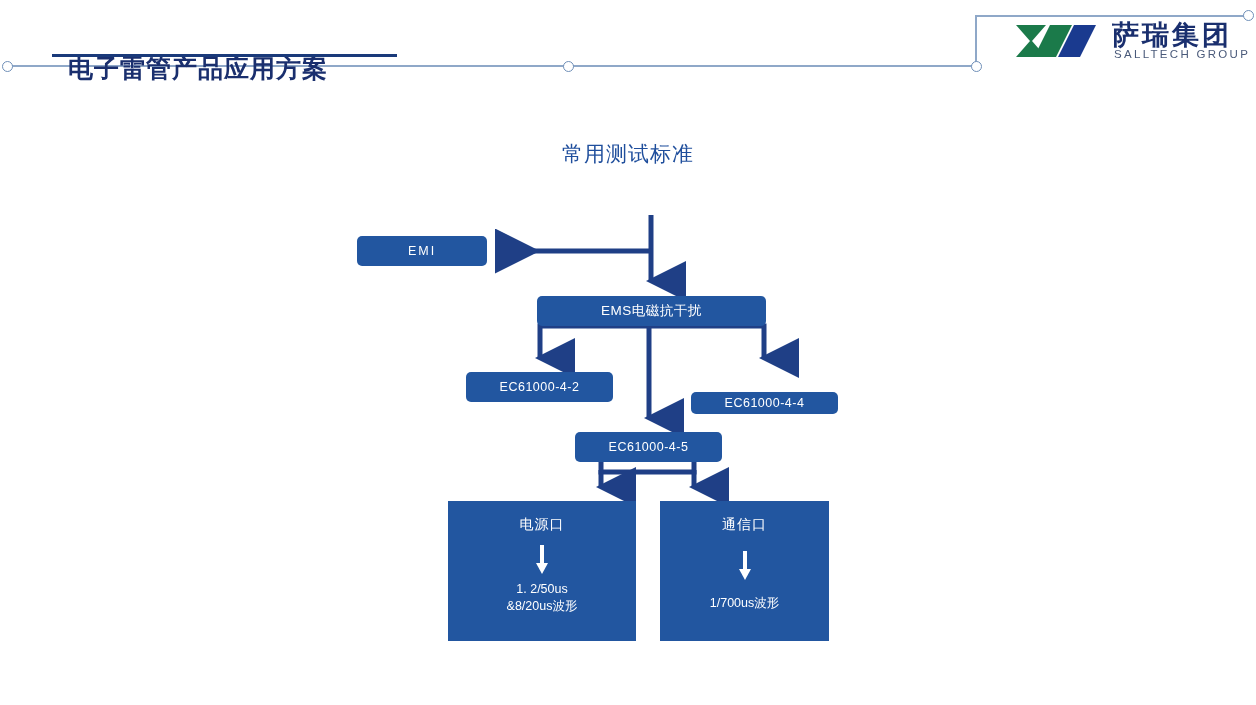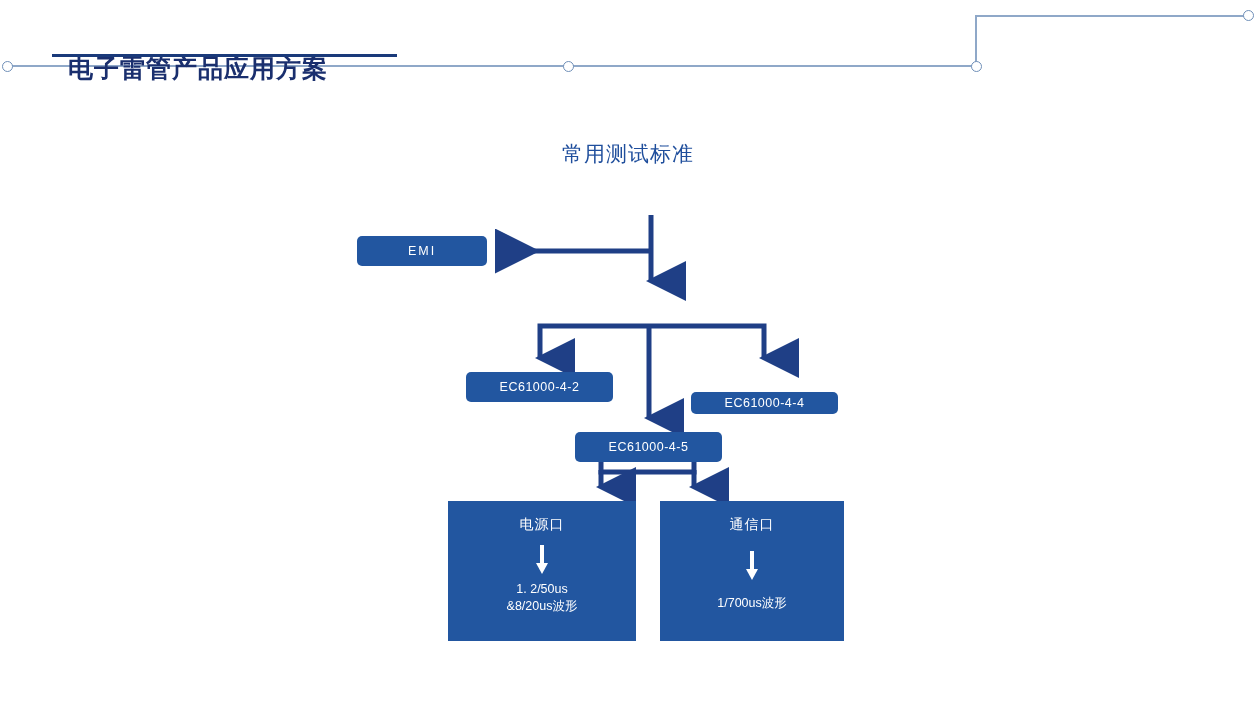--- a/index.html
+++ b/index.html
@@ -155,21 +155,21 @@
   .box-4-5      { left: 575px; top: 432px; width: 147px; height: 30px; }
 
   .bigbox {
     position: absolute;
     background: #2256a0;
     color: #ffffff;
     border-radius: 0;
     box-sizing: border-box;
   }
   .bigbox-power { left: 448px; top: 501px; width: 188px; height: 140px; }
-  .bigbox-comm  { left: 660px; top: 501px; width: 184px; height: 140px; }
+  .bigbox-comm  { left: 660px; top: 501px; width: 169px; height: 140px; }
 
   .bigbox .bb-title {
     position: absolute;
     left: 0;
     width: 100%;
     text-align: center;
     font-size: 14px;
     letter-spacing: 1px;
   }
   .bigbox-power .bb-title { top: 15px; }
@@ -212,20 +212,29 @@
   <div class="hline-high"></div>
 
   <div class="node-circle nc-left"></div>
   <div class="node-circle nc-mid"></div>
   <div class="node-circle nc-right"></div>
   <div class="node-circle nc-far"></div>
 
   <div class="header-title">电子雷管产品应用方案</div>
   <div class="title-underline"></div>
 
+  <div class="logo">
+    <svg class="logo-mark" viewBox="0 0 84 40">
+      <polygon points="0,4 30,4 16,20 30,36 0,36 14,20" fill="#1b7a4a"></polygon>
+      <polygon points="34,4 56,4 40,36 18,36" fill="#1b7a4a"></polygon>
+      <polygon points="58,4 80,4 64,36 42,36" fill="#1a3a8f"></polygon>
+    </svg>
+    <div class="logo-cn">萨瑞集团</div>
+    <div class="logo-en">SALLTECH GROUP</div>
+  </div>
 </div>
 
 <div class="slide-title">常用测试标准</div>
 
 <div class="diagram">
 
   <svg class="connectors" viewBox="0 0 1256 705">
     <defs>
       <marker id="arrowDown" markerWidth="8" markerHeight="8" refX="4" refY="7" orient="auto" markerUnits="strokeWidth">
         <path d="M0,0 L8,0 L4,8 z" fill="#1f3f86"></path>
@@ -251,20 +260,23 @@
     <path d="M601,462 L601,472 L694,472 L694,462" stroke="#1f3f86" stroke-width="5" fill="none"></path>
     <line x1="601" y1="470" x2="601" y2="487" stroke="#1f3f86" stroke-width="5" marker-end="url(#arrowDown)"></line>
     <line x1="694" y1="470" x2="694" y2="487" stroke="#1f3f86" stroke-width="5" marker-end="url(#arrowDown)"></line>
   </svg>
 
 
   <div class="box box-emi">
     <span>EMI</span>
   </div>
 
+  <div class="box box-ems">
+    <span>EMS电磁抗干扰</span>
+  </div>
 
   <div class="box box-4-2">
     <span>EC61000-4-2</span>
   </div>
 
   <div class="box box-4-4">
     <span>EC61000-4-4</span>
   </div>
 
   <div class="box box-4-5">

